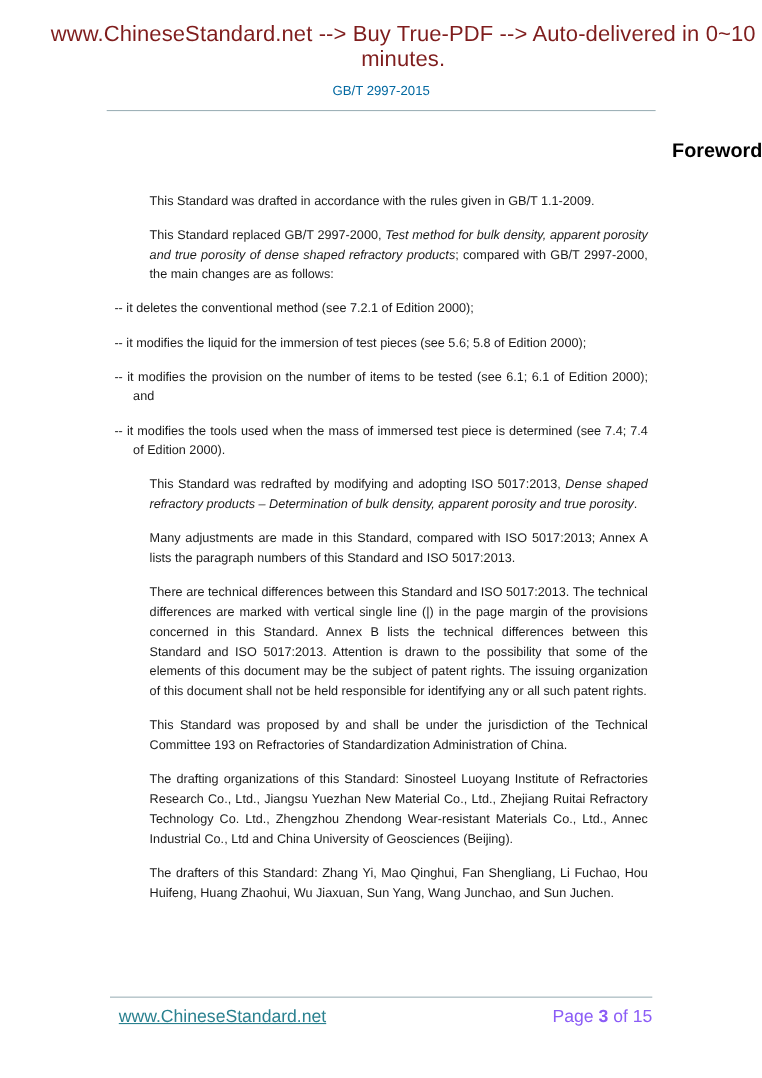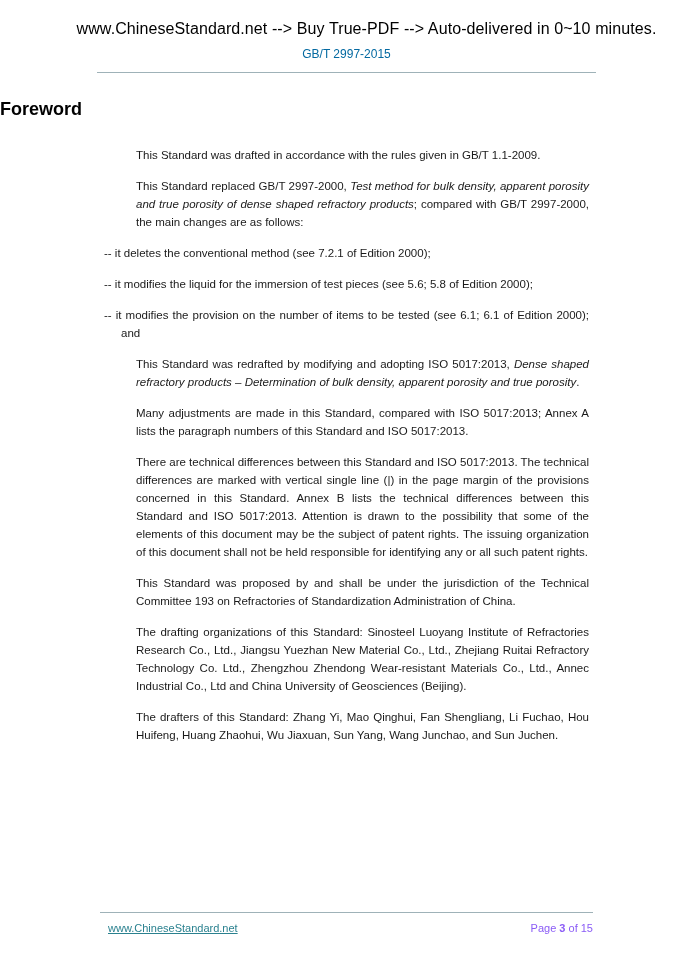--- a/index.html
+++ b/index.html
@@ -8,41 +8,41 @@
     position: relative;
     width: 693px;
     height: 980px;
     background: #ffffff;
     font-family: "Liberation Sans", sans-serif;
     color: #1a1a1a;
     overflow: hidden;
     margin: 0 auto;
   }
   .header { text-align: center; padding-top: 20px; }
-  .banner { color: #000000; font-size: 16px; letter-spacing: 0.1px; margin-left: 40px; }
+  .banner { color: #7f1d1d; font-size: 20px; letter-spacing: 0.1px; margin-left: 40px; }
   .doc-code { color: #0369a1; font-size: 12px; margin-top: 9px; }
   .rule { border: none; border-top: 1px solid #9fb2b8; margin: 11px 97px 0; }
-  .title { text-align: left; font-size: 18px; font-weight: bold; color: #000000; margin-top: 26px; }
+  .title { text-align: right; font-size: 18px; font-weight: bold; color: #000000; margin-top: 26px; }
   .content { margin: 26px 104px 0; font-size: 11.5px; line-height: 18px; }
   .para { text-align: justify; margin-bottom: 13px; margin-left: 32px; }
   .list { }
   .list-item { text-align: justify; margin-bottom: 13px; padding-left: 17px; text-indent: -17px; }
   .italic { font-style: italic; }
   sub { font-size: 8.5px; font-style: normal; }
   .footer {
     position: absolute;
     left: 100px;
     right: 100px;
     bottom: 46px;
     border-top: 1px solid #9fb2b8;
     padding-top: 9px;
     display: flex;
     justify-content: space-between;
     align-items: flex-end;
-    font-size: 11px;
+    font-size: 16px;
     gap: 32px;
   }
   .footer-link { color: #2a818f; text-decoration: underline; cursor: pointer; padding-left: 8px; }
   .page-indicator { color: #8b5cf6; }
   .page-number { font-weight: bold; }
 </style>
 </head>
 <body>
 
 <div class="page">
@@ -58,20 +58,21 @@
   <div class="content">
 
     <p class="para">This Standard was drafted in accordance with the rules given in GB/T 1.1-2009.</p>
 
     <p class="para"><span>This Standard replaced GB/T 2997-2000, </span><span class="italic">Test method for bulk density, apparent porosity and true porosity of dense shaped refractory products</span><span>; compared with GB/T 2997-2000, the main changes are as follows:</span></p>
 
     <div class="list">
       <p class="list-item">-- it deletes the conventional method (see 7.2.1 of Edition 2000);</p>
       <p class="list-item">-- it modifies the liquid for the immersion of test pieces (see 5.6; 5.8 of Edition 2000);</p>
       <p class="list-item">-- it modifies the provision on the number of items to be tested (see 6.1; 6.1 of Edition 2000); and</p>
+      <p class="list-item">-- it modifies the tools used when the mass of immersed test piece is determined (see 7.4; 7.4 of Edition 2000).</p>
     </div>
 
     <p class="para"><span>This Standard was redrafted by modifying and adopting ISO 5017:2013, </span><span class="italic">Dense shaped refractory products – Determination of bulk density, apparent porosity and true porosity</span><span>.</span></p>
 
     <p class="para">Many adjustments are made in this Standard, compared with ISO 5017:2013; Annex A lists the paragraph numbers of this Standard and ISO 5017:2013.</p>
 
     <p class="para">There are technical differences between this Standard and ISO 5017:2013. The technical differences are marked with vertical single line (|) in the page margin of the provisions concerned in this Standard. Annex B lists the technical differences between this Standard and ISO 5017:2013. Attention is drawn to the possibility that some of the elements of this document may be the subject of patent rights. The issuing organization of this document shall not be held responsible for identifying any or all such patent rights.</p>
 
     <p class="para">This Standard was proposed by and shall be under the jurisdiction of the Technical Committee 193 on Refractories of Standardization Administration of China.</p>
 

